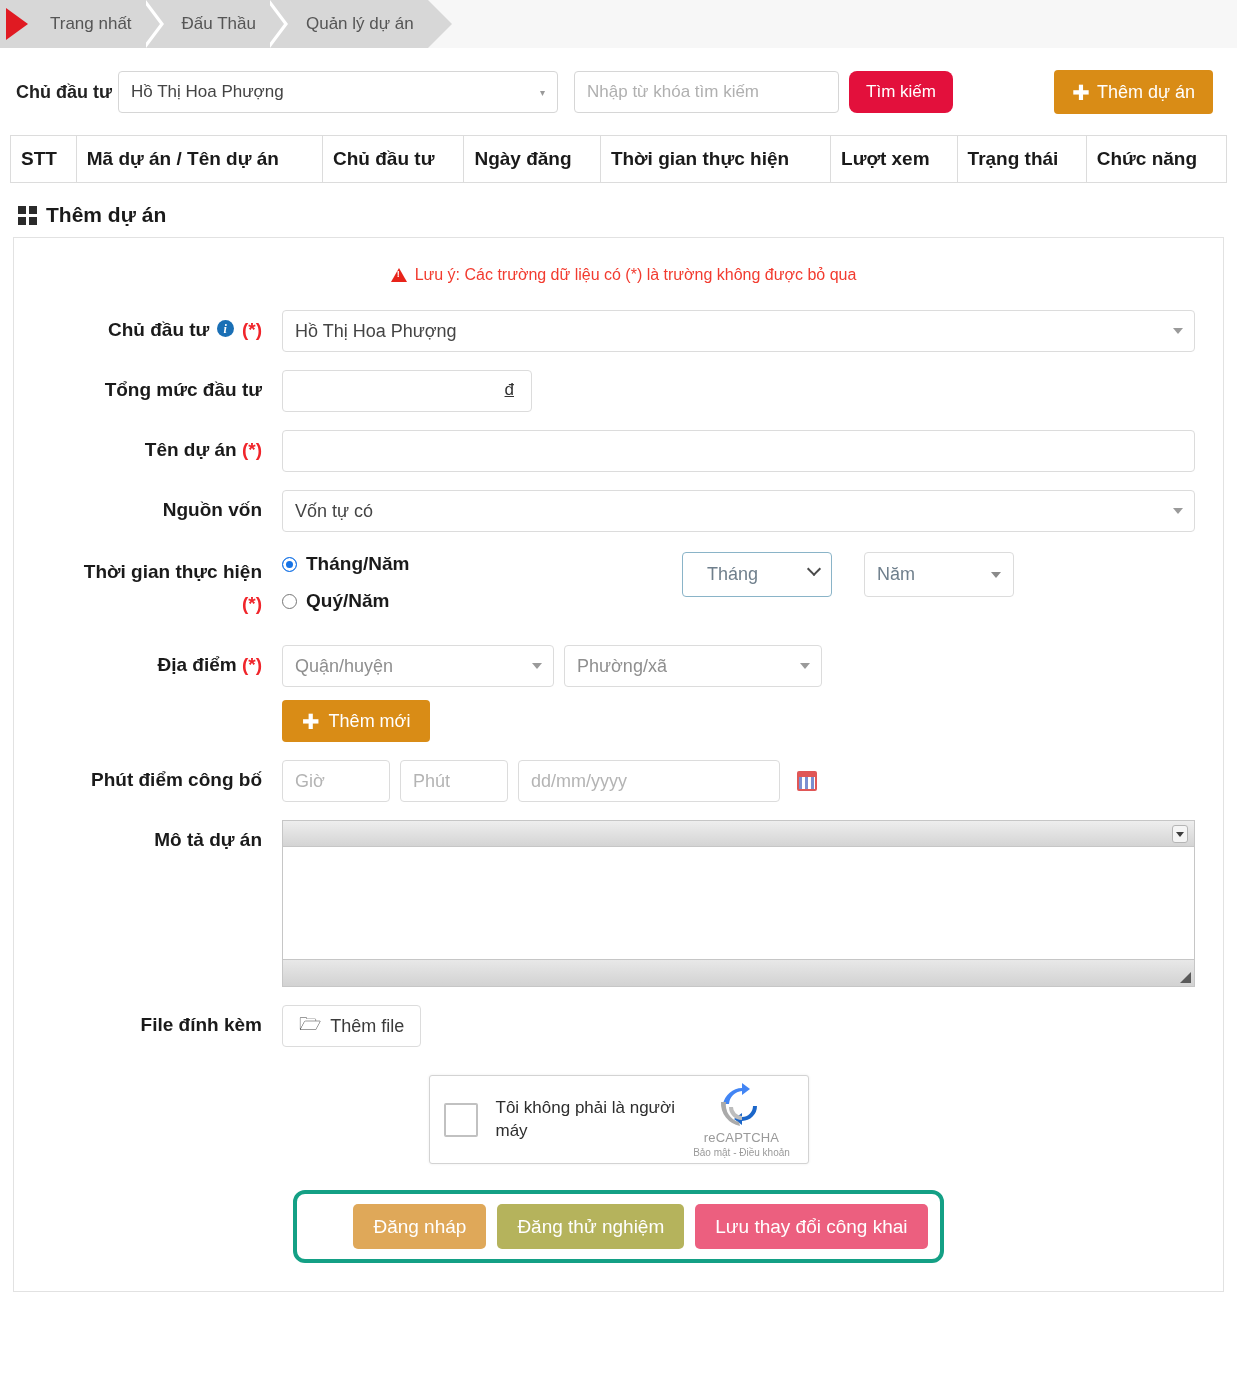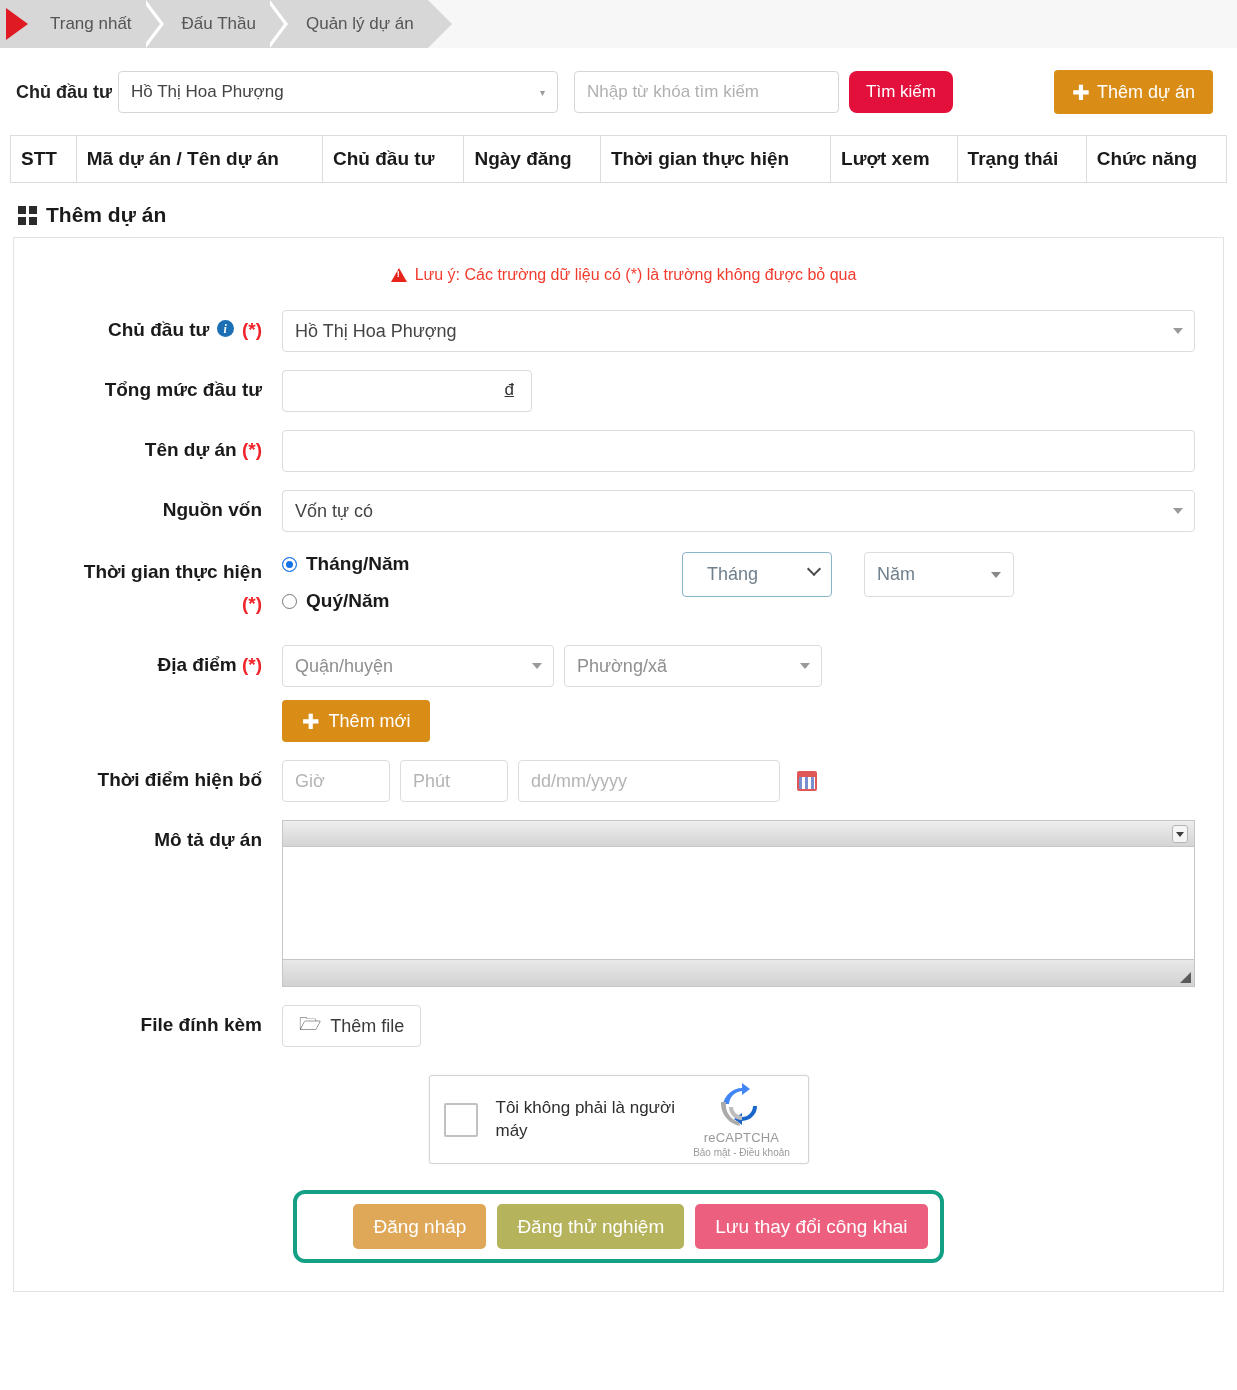--- a/index.html
+++ b/index.html
@@ -741,21 +741,21 @@
           </div>
         </div>
         <button class="btn-add-new">
           <span class="plus-glyph">✚</span>
           <span>Thêm mới</span>
         </button>
       </div>
     </div>
 
     <div class="frow">
-      <div class="flabel">Thời điểm hiện bố</div>
+      <div class="flabel">Phút điểm công bố</div>
       <div class="fctrl">
         <div class="time-row">
           <input class="inp inp-hour" type="text" placeholder="Giờ" style="">
           <input class="inp inp-min" type="text" placeholder="Phút" style="">
           <input class="inp inp-date" type="text" placeholder="dd/mm/yyyy" style="">
           <span class="cal-icon"></span>
         </div>
       </div>
     </div>
 

